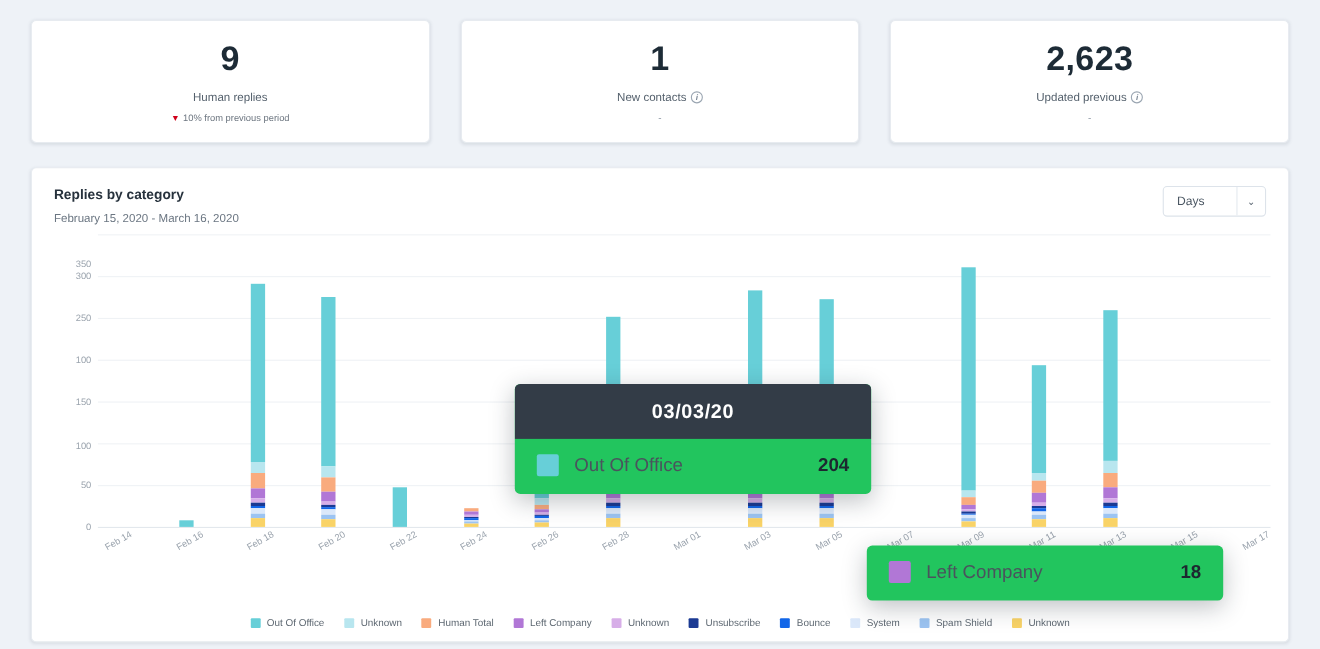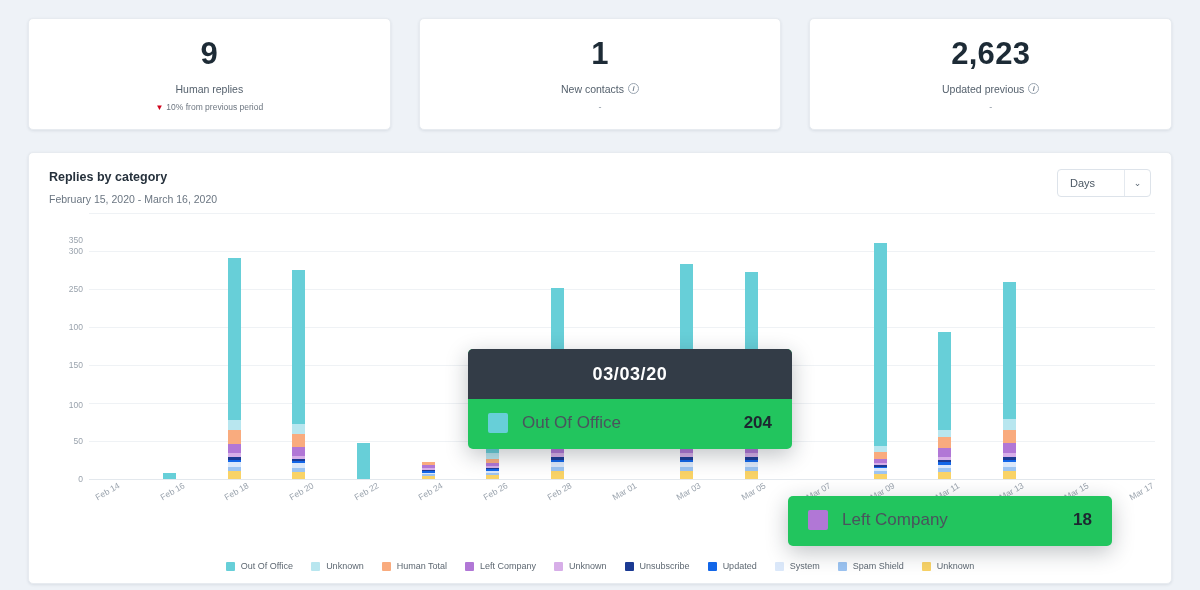--- a/index.html
+++ b/index.html
@@ -518,21 +518,21 @@
         <div class="legend-item">
           <span class="legend-swatch" style="background: rgb(215, 174, 232);"></span>
           <span>Unknown</span>
         </div>
         <div class="legend-item">
           <span class="legend-swatch" style="background: rgb(27, 58, 147);"></span>
           <span>Unsubscribe</span>
         </div>
         <div class="legend-item">
           <span class="legend-swatch" style="background: rgb(18, 102, 232);"></span>
-          <span>Updated</span>
+          <span>Bounce</span>
         </div>
         <div class="legend-item">
           <span class="legend-swatch" style="background: rgb(219, 232, 250);"></span>
           <span>System</span>
         </div>
         <div class="legend-item">
           <span class="legend-swatch" style="background: rgb(156, 196, 242);"></span>
           <span>Spam Shield</span>
         </div>
         <div class="legend-item">

